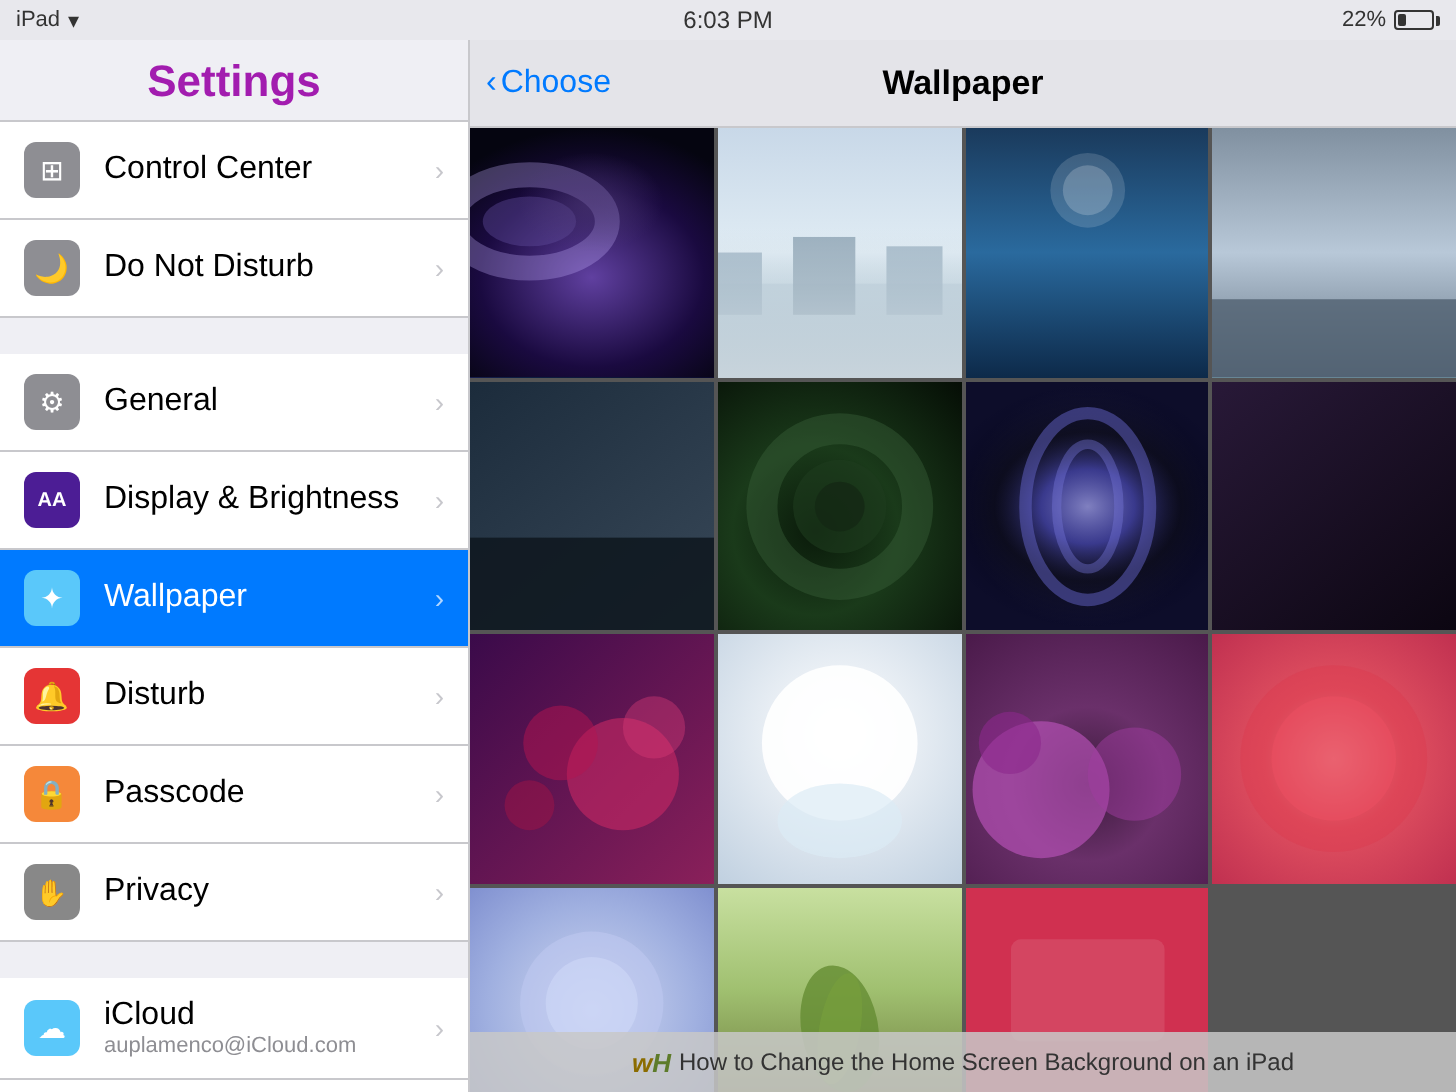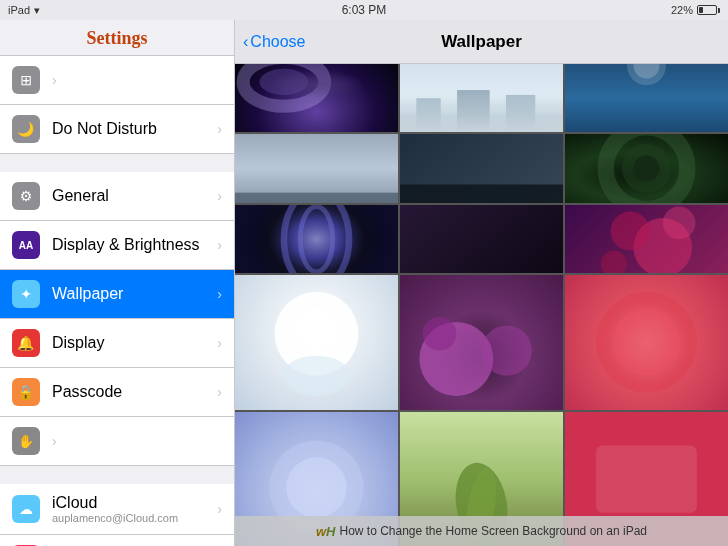--- a/index.html
+++ b/index.html
@@ -45,24 +45,23 @@
       flex-direction: column;
       overflow: hidden;
     }
     .sidebar-header {
       background: #efeff4;
       padding: 8px 16px 6px;
       border-bottom: 1px solid #c8c8cc;
       text-align: center;
     }
     .sidebar-header span {
-      font-size: 18px;
+      font-size: 22px;
       font-weight: 600;
-      color: #c2410c;
-      font-family: Liberation Serif, serif;
+      color: #a21caf;
     }
     .sidebar-list {
       flex: 1;
       overflow-y: auto;
     }
     .sidebar-item {
       display: flex;
       align-items: center;
       padding: 10px 12px;
       border-bottom: 1px solid #c8c8cc;
@@ -145,21 +144,21 @@
     .detail-title {
       font-size: 17px;
       font-weight: 600;
       color: #000;
     }
 
     
     .wallpaper-grid {
       flex: 1;
       display: grid;
-      grid-template-columns: repeat(3, 1fr);
+      grid-template-columns: repeat(4, 1fr);
       grid-template-rows: repeat(3, 1fr);
       gap: 2px;
       background: #555;
       overflow: hidden;
     }
     .wallpaper-cell {
       overflow: hidden;
       position: relative;
     }
 
@@ -241,20 +240,21 @@
   <div class="sidebar">
     <div class="sidebar-header">
       <span>Settings</span>
     </div>
     <div class="sidebar-list">
 
       <div class="sidebar-item">
         <div class="item-icon icon-control-center">
           <span style="color:white;font-size:14px;">⊞</span>
         </div>
+        <span class="item-label">Control Center</span>
         <span class="chevron">›</span>
       </div>
 
       <div class="sidebar-item">
         <div class="item-icon icon-dnd">
           <span style="color:white;font-size:14px;">🌙</span>
         </div>
         <span class="item-label">Do Not Disturb</span>
         <span class="chevron">›</span>
       </div>
@@ -282,36 +282,37 @@
           <span style="color:white;font-size:14px;">✦</span>
         </div>
         <span class="item-label">Wallpaper</span>
         <span class="chevron">›</span>
       </div>
 
       <div class="sidebar-item">
         <div class="item-icon icon-sounds">
           <span style="color:white;font-size:14px;">🔔</span>
         </div>
-        <span class="item-label">Display</span>
+        <span class="item-label">Disturb</span>
         <span class="chevron">›</span>
       </div>
 
       <div class="sidebar-item">
         <div class="item-icon icon-passcode">
           <span style="color:white;font-size:14px;">🔒</span>
         </div>
         <span class="item-label">Passcode</span>
         <span class="chevron">›</span>
       </div>
 
       <div class="sidebar-item">
         <div class="item-icon icon-privacy">
           <span style="color:white;font-size:13px;">✋</span>
         </div>
+        <span class="item-label">Privacy</span>
         <span class="chevron">›</span>
       </div>
 
       <div class="section-divider"></div>
 
       <div class="sidebar-item">
         <div class="item-icon" style="background:#5ac8fa;">
           <span style="color:white;font-size:14px;">☁</span>
         </div>
         <div style="flex:1;">

